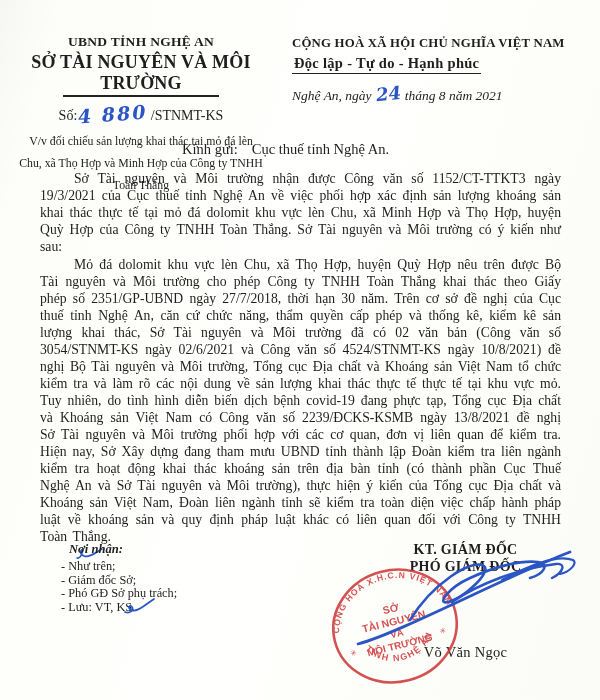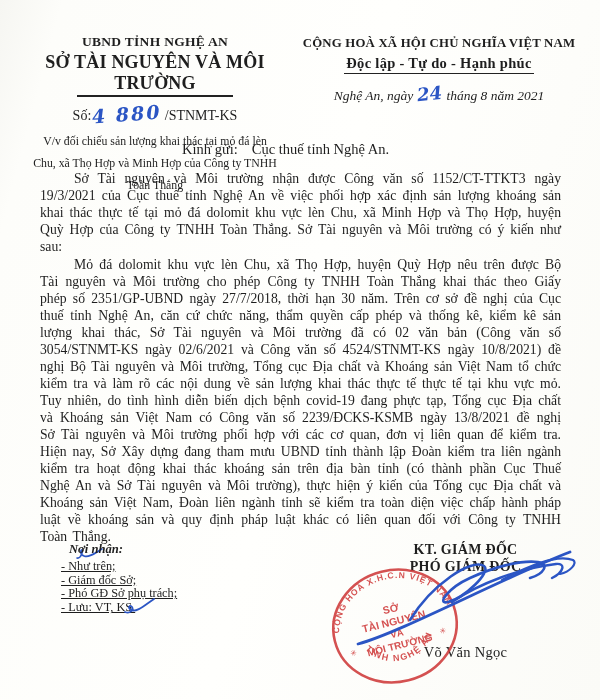--- a/index.html
+++ b/index.html
@@ -7,49 +7,49 @@
   .page{
     position:relative;
     width:600px;height:700px;
     margin:0 auto;
     background:linear-gradient(105deg,#f6f6f2 0%,#fdfdfa 8%,#fffffd 50%,#fbfbf7 100%);
     font-family:"Liberation Serif","DejaVu Serif",serif;
     color:#1e1e1e;
     overflow:hidden;
   }
   
-  .hdr-left{position:absolute;left:24px;top:34px;width:262px;text-align:center;}
+  .hdr-left{position:absolute;left:10px;top:34px;width:262px;text-align:center;}
   .hdr-left .org1{font-weight:bold;font-size:13.5px;letter-spacing:.3px;}
   .hdr-left .org2{font-weight:bold;font-size:18px;letter-spacing:.2px;margin-top:2px;}
   .hdr-left .org-underline{width:156px;height:1.6px;background:#222;margin:1px auto 5px auto;}
   .doc-number{font-size:14px;margin-top:1px;white-space:nowrap;}
   .hand{color:#2b55c4;font-style:italic;font-weight:bold;font-family:"DejaVu Serif",serif;}
   .doc-number .hand{font-size:19px;letter-spacing:2px;position:relative;top:1px;margin:0 3px 0 1px;display:inline-block;transform:rotate(-4deg);}
   .subject{font-size:11.8px;line-height:22px;margin:6px auto 0 auto;width:248px;}
-  .hdr-right{position:absolute;left:292px;top:36px;width:294px;text-align:center;}
+  .hdr-right{position:absolute;left:292px;top:36px;width:294px;}
   .hdr-right .nation{font-weight:bold;font-size:12.8px;letter-spacing:.2px;white-space:nowrap;}
   .hdr-right .motto{font-weight:bold;font-size:14.5px;display:inline-block;border-bottom:1.6px solid #222;padding:0 2px 1px 2px;margin-top:4px;letter-spacing:.3px;}
   .hdr-right .dateline{font-style:italic;font-size:13.5px;margin-top:9px;}
   .dateline .hand{font-size:18px;margin:0 4px;display:inline-block;transform:rotate(-6deg);}
   
   .docbody{position:absolute;left:40px;top:141px;width:521px;}
   .salutation{font-size:14.5px;margin-left:142px;}
   .salutation .sal-label{margin-right:14px;}
   .docbody p{
     font-size:13.7px;line-height:17px;
     text-align:justify;text-indent:34px;
     word-spacing:2.2px;margin:0 0 1px 0;
   }
   .docbody p.first{margin-top:12px;}
   .closing-wrap{white-space:normal;}
   .flourish{vertical-align:-2px;margin-left:1px;}
   
   .recipients{position:absolute;left:61px;top:543px;font-size:12.3px;line-height:13.8px;}
   .recipients .rec-title{font-weight:bold;font-style:italic;font-size:12.6px;margin-bottom:3px;margin-left:8px;}
-  .recipients .rec-item{margin-top:0;text-decoration:underline;}
+  .recipients .rec-item{margin-top:0;}
   .sig-block{position:absolute;left:358px;top:542px;width:215px;text-align:center;z-index:1;}
   .sig-block .sig-title1{font-weight:bold;font-size:14px;letter-spacing:.3px;}
   .sig-block .sig-title2{font-weight:bold;font-size:14px;letter-spacing:.3px;margin-top:1px;}
   .sig-block .sig-name{font-weight:normal;font-size:14.5px;margin-top:69px;letter-spacing:.3px;}
   .stamp{position:absolute;left:328px;top:565px;width:134px;height:122px;transform:rotate(-14deg);opacity:.88;z-index:2;}
   .signature{position:absolute;left:352px;top:540px;width:225px;height:112px;z-index:3;}
   .ks-mark{position:absolute;left:122px;top:596px;width:34px;height:20px;z-index:2;}
 </style>
 </head>
 <body>

